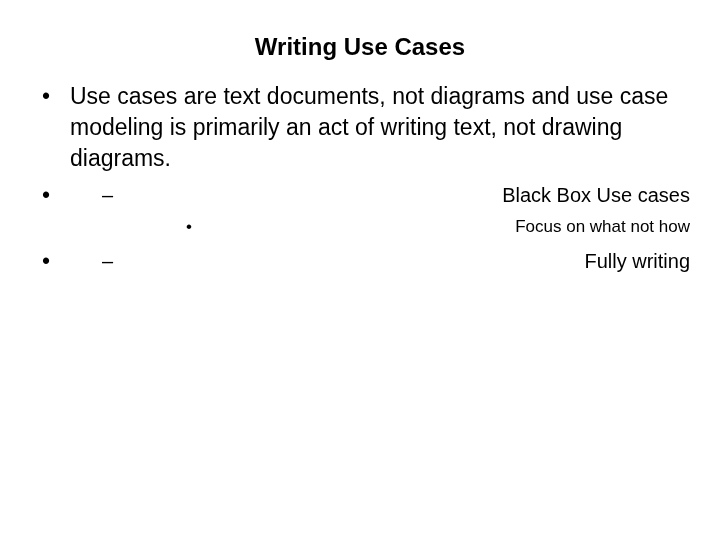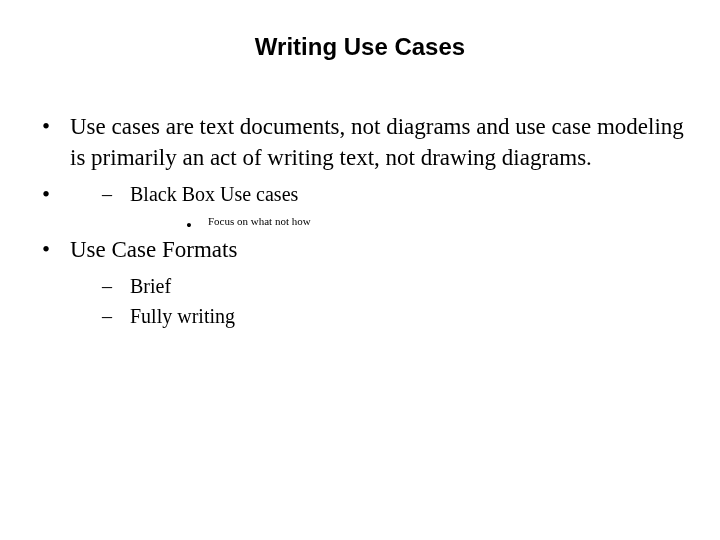--- a/index.html
+++ b/index.html
@@ -8,68 +8,68 @@
       height: 540px;
       background: #ffffff;
       font-family: Arial, Helvetica, sans-serif;
       color: #000000;
       padding: 25px 30px;
     }
     .title {
       text-align: center;
       font-size: 24px;
       font-weight: bold;
-      margin-bottom: 50px;
+      margin-bottom: 20px;
       margin-top: 8px;
     }
     ul.level1 {
       list-style: none;
       padding-left: 0;
     }
     ul.level1 > li {
       font-size: 23px;
       line-height: 1.35;
       position: relative;
       padding-left: 40px;
       margin-bottom: 2px;
-      font-family: Liberation Serif, serif;
     }
     ul.level1 > li::before {
       content: "•";
       position: absolute;
       left: 12px;
       top: 0;
       font-size: 23px;
     }
     ul.level2 {
       list-style: none;
       padding-left: 0;
       margin-top: 6px;
     }
     ul.level2 > li {
       font-size: 20px;
       line-height: 1.5;
       position: relative;
       padding-left: 60px;
+      text-align: right;
     }
     ul.level2 > li::before {
       content: "–";
       position: absolute;
       left: 32px;
       top: 0;
       font-size: 20px;
     }
     ul.level3 {
       list-style: none;
       padding-left: 0;
       margin-top: 4px;
       margin-bottom: 4px;
     }
     ul.level3 > li {
-      font-size: 11px;
+      font-size: 17px;
       line-height: 1.5;
       position: relative;
       padding-left: 78px;
     }
     ul.level3 > li::before {
       content: "•";
       position: absolute;
       left: 56px;
       top: 0;
       font-size: 17px;
@@ -86,19 +86,17 @@
     <ul class="level2">
       <li>
         <span>Black Box Use cases</span>
         <ul class="level3">
           <li>Focus on what not how</li>
         </ul>
       </li>
     </ul>
   </li>
   <li>
-    <span>Use Case Formats</span>
     <ul class="level2">
-      <li>Brief</li>
       <li>Fully writing</li>
     </ul>
   </li>
 </ul>
 
 </body></html>

